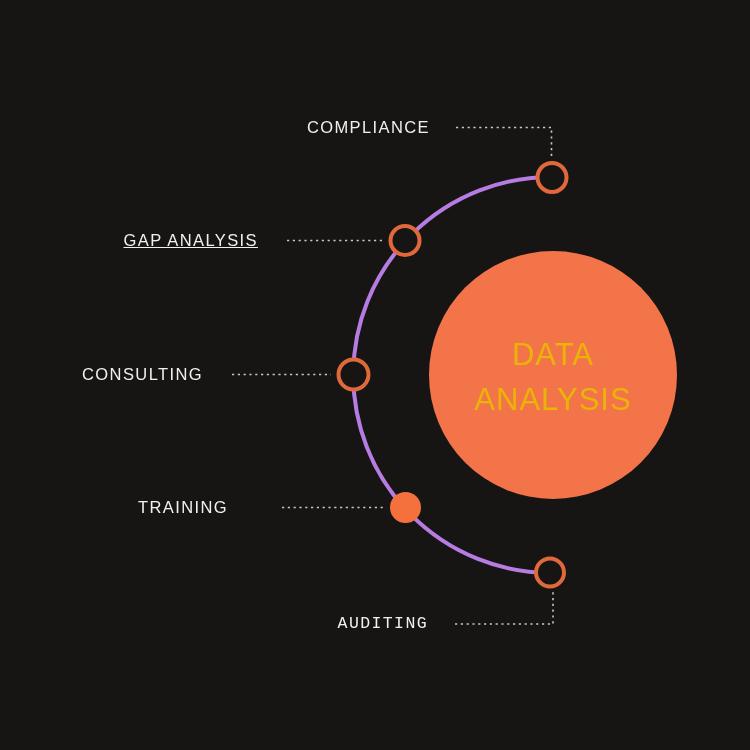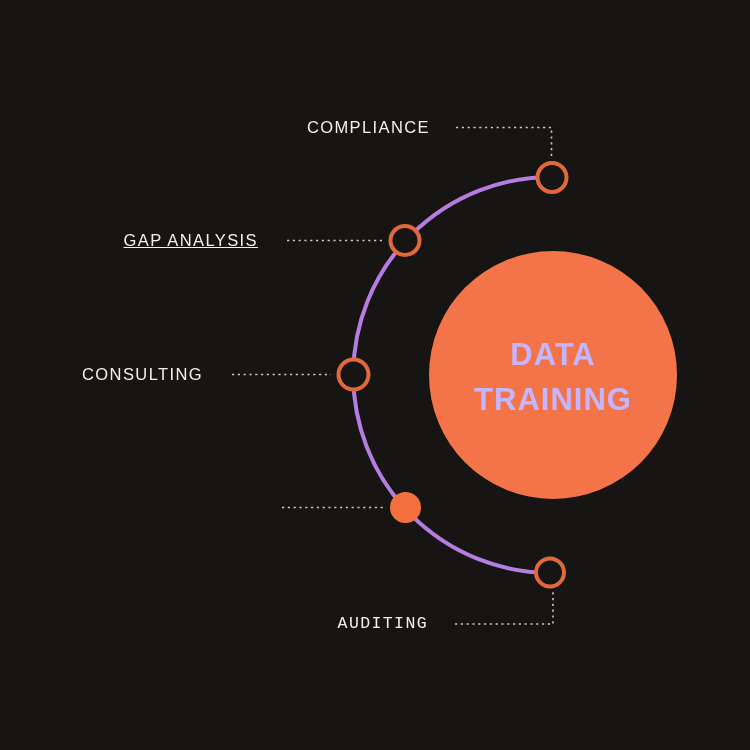--- a/index.html
+++ b/index.html
@@ -36,23 +36,23 @@
   .label-gap        { left:  38px; top: 229px; text-decoration: underline; }
   .label-consulting { left: -17px; top: 363px; }
   .label-training   { left:   8px; top: 496px; }
   .label-auditing   { left: 208px; top: 613px; font-family: Liberation Mono, monospace; }
   .center-title {
     position: absolute;
     left: 423px;
     top: 332px;
     width: 260px;
     text-align: center;
-    color: #c4b5fd;
+    color: #eab308;
     font-size: 31px;
-    font-weight: 700;
+    font-weight: 400;
     letter-spacing: 1px;
     line-height: 45px;
   }
   .center-title span { display: block; }
 </style>
 </head>
 <body>
 
 <div class="stage">
 
@@ -71,20 +71,21 @@
     <circle cx="552" cy="177.5" r="14.5" fill="#171514" stroke="#E0693C" stroke-width="4"></circle>
     <circle cx="405" cy="240.5" r="14.5" fill="#171514" stroke="#E0693C" stroke-width="4"></circle>
     <circle cx="353.5" cy="374.5" r="15" fill="#171514" stroke="#E0693C" stroke-width="4"></circle>
     <circle cx="405.5" cy="507.5" r="15.5" fill="#F4713E"></circle>
     <circle cx="550" cy="572.5" r="14" fill="#171514" stroke="#E0693C" stroke-width="4"></circle>
   </svg>
 
   <div class="node-label label-compliance">COMPLIANCE</div>
   <div class="node-label label-gap">GAP ANALYSIS</div>
   <div class="node-label label-consulting">CONSULTING</div>
+  <div class="node-label label-training">TRAINING</div>
   <div class="node-label label-auditing">AUDITING</div>
 
   <div class="center-title">
     <span>DATA</span>
-    <span>TRAINING</span>
+    <span>ANALYSIS</span>
   </div>
 
 </div>
 
 </body></html>

